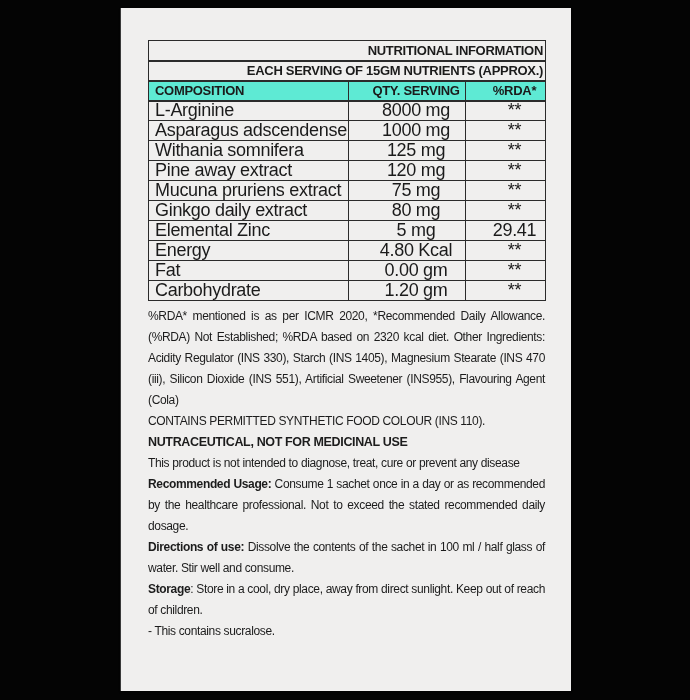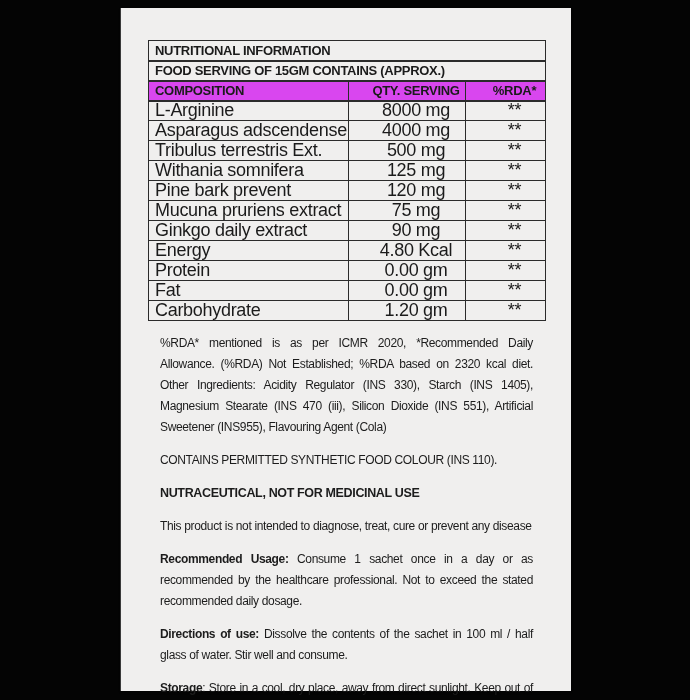--- a/index.html
+++ b/index.html
@@ -34,25 +34,25 @@
     height: 20px;
     font-size: 18px;
     line-height: 13px;
     padding: 2px 2px 2px 6px;
     text-align: left;
     font-weight: normal;
     color: #1b1b1b;
     white-space: nowrap;
     overflow: hidden;
   }
-  table.nutrition .title-row td { font-weight: bold; font-size: 13px; border-bottom-width: 2px; }
-  table.nutrition .head-row th  { font-weight: bold; font-size: 13px; border-bottom-width: 2px; background: #d946ef; }
+  table.nutrition .title-row td { font-weight: bold; font-size: 13px; border-bottom-width: 2px; text-align: right; }
+  table.nutrition .head-row th  { font-weight: bold; font-size: 13px; border-bottom-width: 2px; background: #5eead4; }
   table.nutrition td.center, table.nutrition th.center { text-align: center; padding-left: 20px; }
   .notes { margin-top: 5px; font-size: 12px; line-height: 21px; letter-spacing: -0.35px; color: #1c1c1c; }
-  .notes p { margin: 12px; }
+  .notes p { margin: 0; }
   .just { text-align: justify; }
   .bold { font-weight: bold; }
   .caps-heading { font-weight: bold; font-size: 12.5px; }
 </style>
 </head>
 <body>
 
 <div class="stage">
   <div class="panel">
     <div class="content">
@@ -61,73 +61,68 @@
         <colgroup>
             <col class="c-name">
             <col class="c-qty">
             <col class="c-rda">
           </colgroup>
         <tbody>
           <tr class="title-row">
             <td colspan="3">NUTRITIONAL INFORMATION</td>
           </tr>
           <tr class="title-row">
-            <td colspan="3">FOOD SERVING OF 15GM CONTAINS (APPROX.)</td>
+            <td colspan="3">EACH SERVING OF 15GM NUTRIENTS (APPROX.)</td>
           </tr>
           <tr class="head-row">
             <th>COMPOSITION</th>
             <th class="center">QTY. SERVING</th>
             <th class="center">%RDA*</th>
           </tr>
 
           <tr>
             <td>L-Arginine</td>
             <td class="center">8000 mg</td>
             <td class="center">**</td>
           </tr>
           <tr>
             <td>Asparagus adscendense</td>
-            <td class="center">4000 mg</td>
-            <td class="center">**</td>
-          </tr>
-          <tr>
-            <td>Tribulus terrestris Ext.</td>
-            <td class="center">500 mg</td>
+            <td class="center">1000 mg</td>
             <td class="center">**</td>
           </tr>
           <tr>
             <td>Withania somnifera</td>
             <td class="center">125 mg</td>
             <td class="center">**</td>
           </tr>
           <tr>
-            <td>Pine bark prevent</td>
+            <td>Pine away extract</td>
             <td class="center">120 mg</td>
             <td class="center">**</td>
           </tr>
           <tr>
             <td>Mucuna pruriens extract</td>
             <td class="center">75 mg</td>
             <td class="center">**</td>
           </tr>
           <tr>
             <td>Ginkgo daily extract</td>
-            <td class="center">90 mg</td>
+            <td class="center">80 mg</td>
             <td class="center">**</td>
+          </tr>
+          <tr>
+            <td>Elemental Zinc</td>
+            <td class="center">5 mg</td>
+            <td class="center">29.41</td>
           </tr>
 
 
           <tr>
             <td>Energy</td>
             <td class="center">4.80 Kcal</td>
-            <td class="center">**</td>
-          </tr>
-          <tr>
-            <td>Protein</td>
-            <td class="center">0.00 gm</td>
             <td class="center">**</td>
           </tr>
           <tr>
             <td>Fat</td>
             <td class="center">0.00 gm</td>
             <td class="center">**</td>
           </tr>
           <tr>
             <td>Carbohydrate</td>
             <td class="center">1.20 gm</td>

